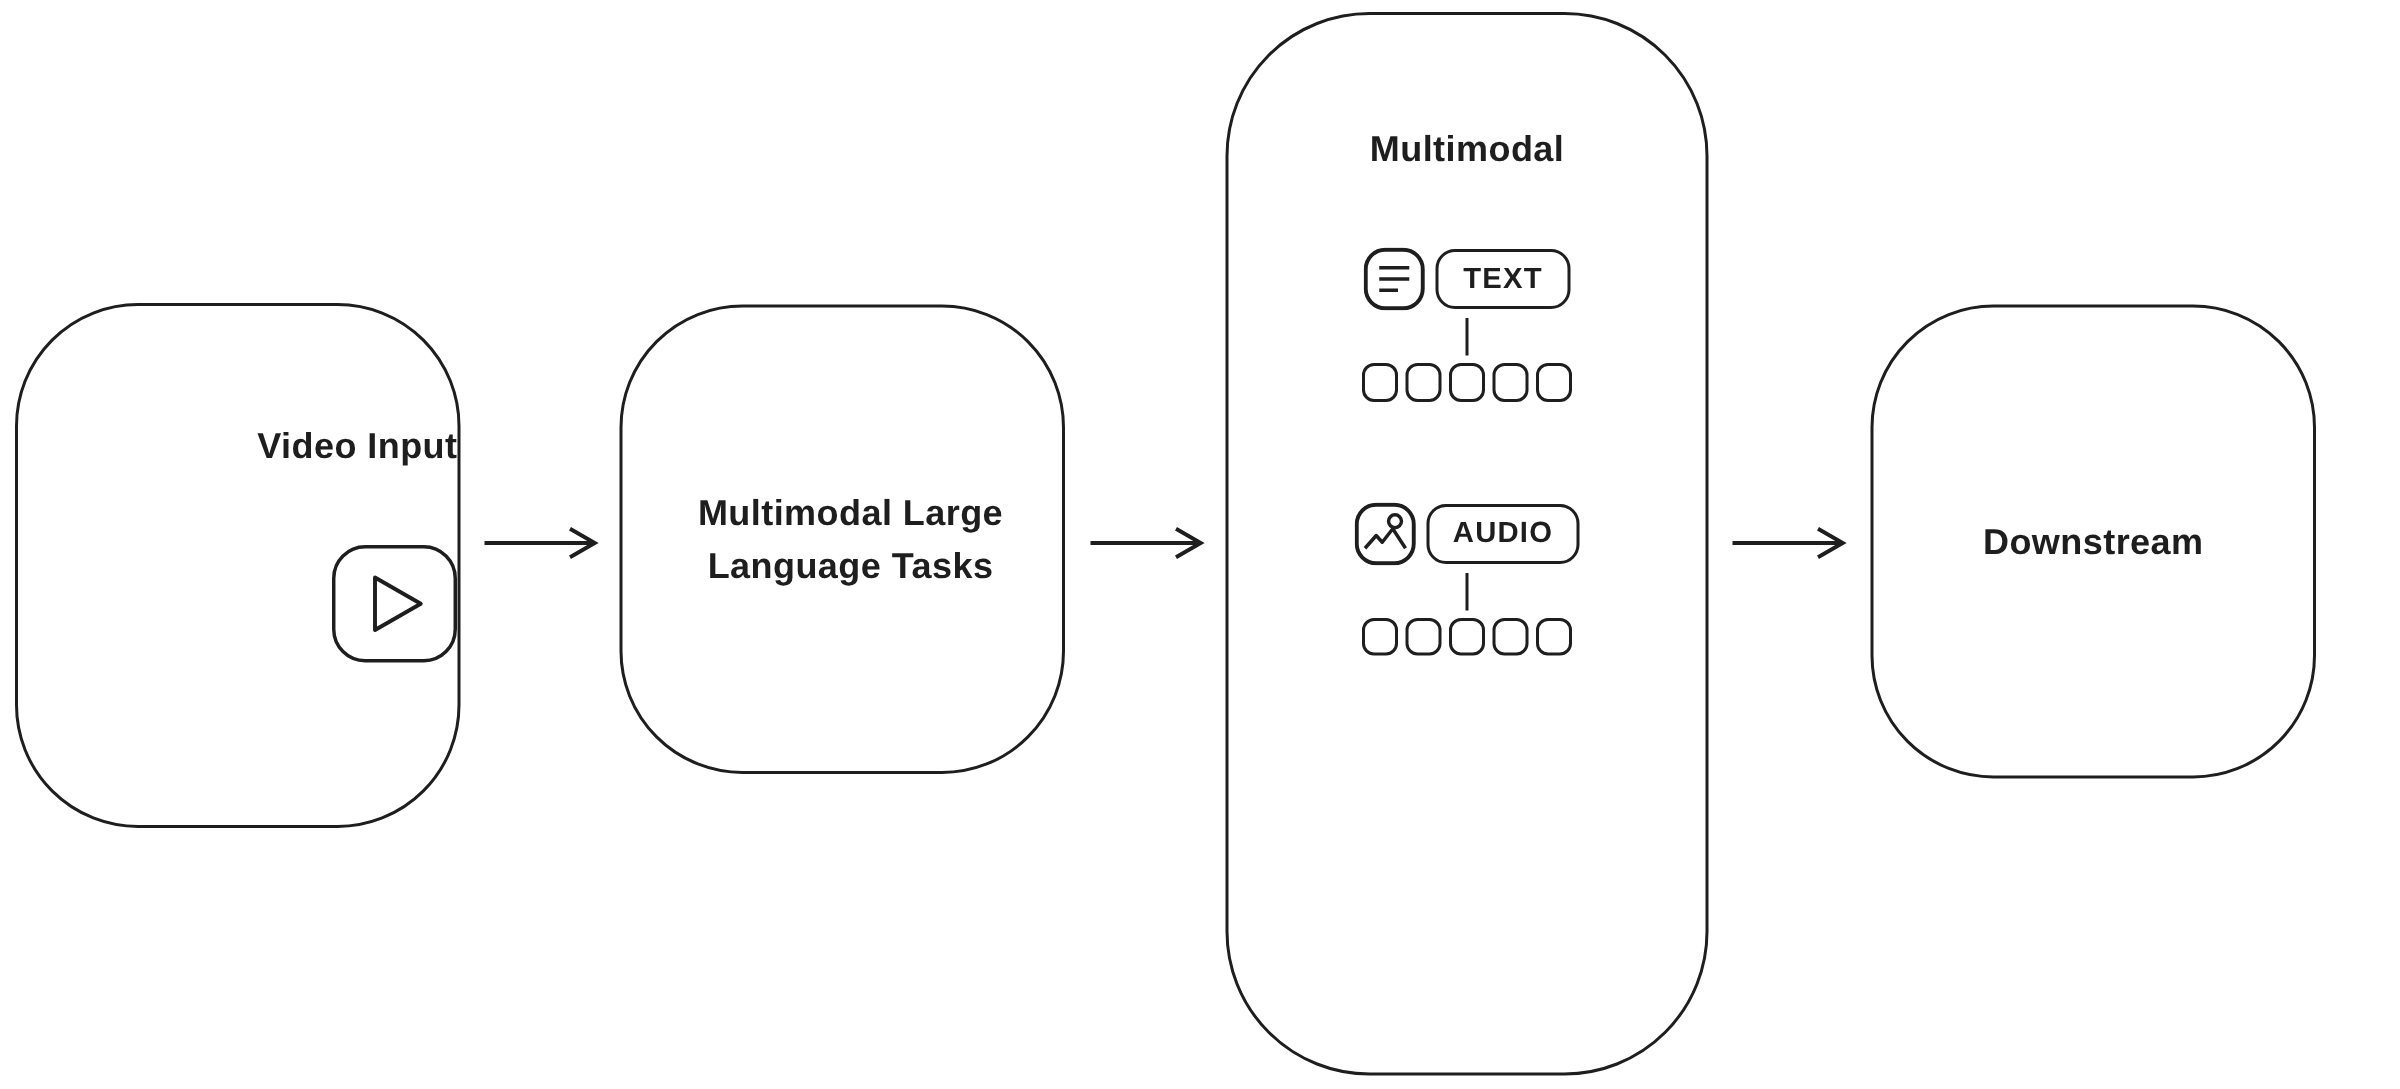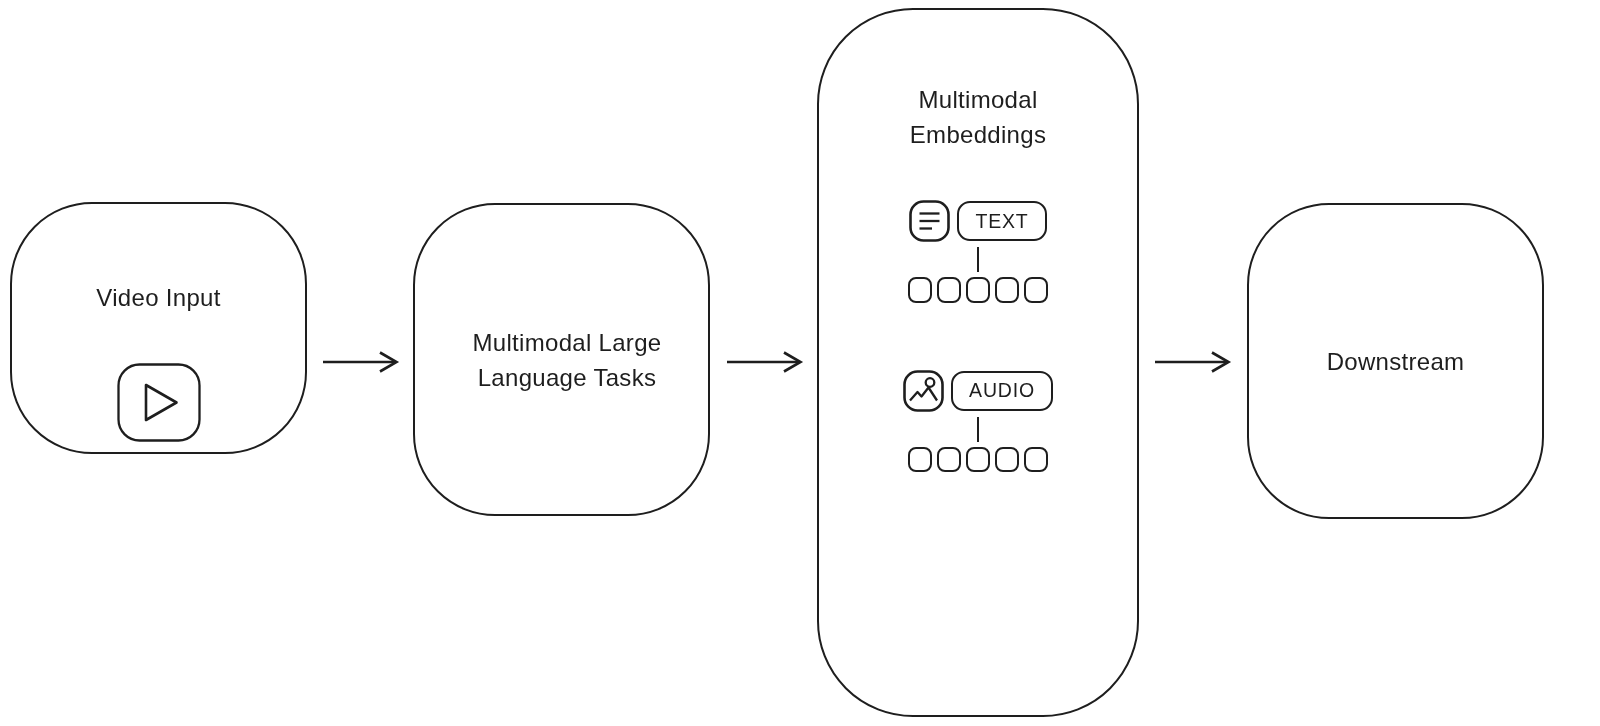--- a/index.html
+++ b/index.html
@@ -12,24 +12,25 @@
     color: var(--ink);
     position: relative;
     overflow: hidden;
   }
 
   .node {
     position: absolute;
     border: 2.2px solid var(--ink);
     border-radius: 82px;
     background: var(--bg);
+    font-weight: bold;
   }
 
-  #box-video   { left: 10px;   top: 202px; width: 297px; height: 252px;
-                 display: flex; flex-direction: column; align-items: center; }
+  #box-video   { left: 10px;   top: 202px; width: 297px; height: 350px;
+                 display: flex; flex-direction: column; align-items: flex-end; }
   #box-mllm    { left: 413px;  top: 203px; width: 297px; height: 313px;
                  display: flex; align-items: center; justify-content: center; padding-left: 11px; }
   #box-embed   { left: 817px;  top: 8px;   width: 322px; height: 709px; border-radius: 96px;
                  display: flex; flex-direction: column; align-items: center; padding-top: 72px; }
   #box-down    { left: 1247px; top: 203px; width: 297px; height: 316px;
                  display: flex; align-items: center; justify-content: center; }
 
   .node-label {
     font-size: 24px;
     line-height: 35px;
@@ -111,21 +112,20 @@
 </div>
 
 <svg class="flow-arrow" id="arrow-2" width="80" height="26" viewBox="0 0 80 26">
   <path class="stroke thick" d="M1 13 H72"></path>
   <path class="stroke thick" d="M58 3.5 L74.5 13 L58 22.5" fill="none"></path>
 </svg>
 
 <div class="node" id="box-embed">
   <div class="node-label">
     <div>Multimodal</div>
-    <div>Embeddings</div>
   </div>
 
   <div class="modality-group" id="group-text">
     <div class="modality-row">
       <svg width="41" height="42" viewBox="0 0 41 42">
         <rect class="stroke thick" x="1.5" y="1.5" width="38" height="39" rx="13"></rect>
         <path class="stroke" d="M10.5 13.5 H30.5"></path>
         <path class="stroke" d="M10.5 21 H30.5"></path>
         <path class="stroke" d="M10.5 28.5 H23"></path>
       </svg>

